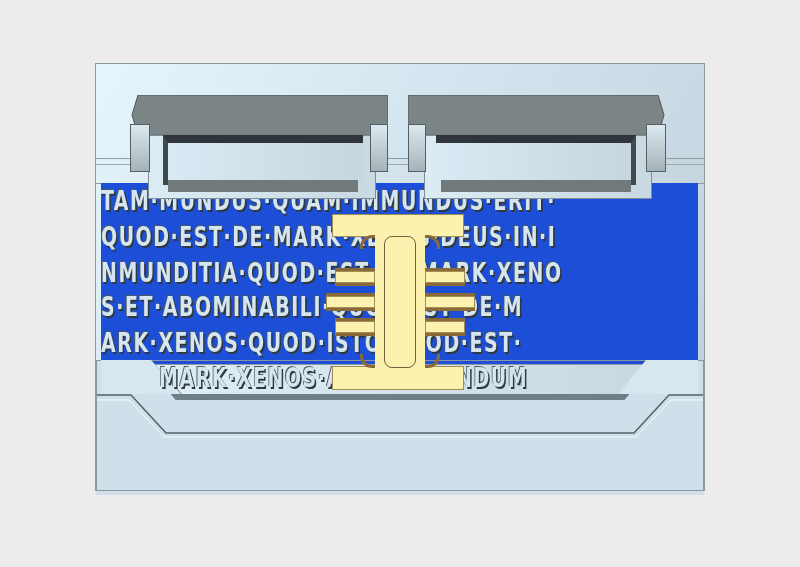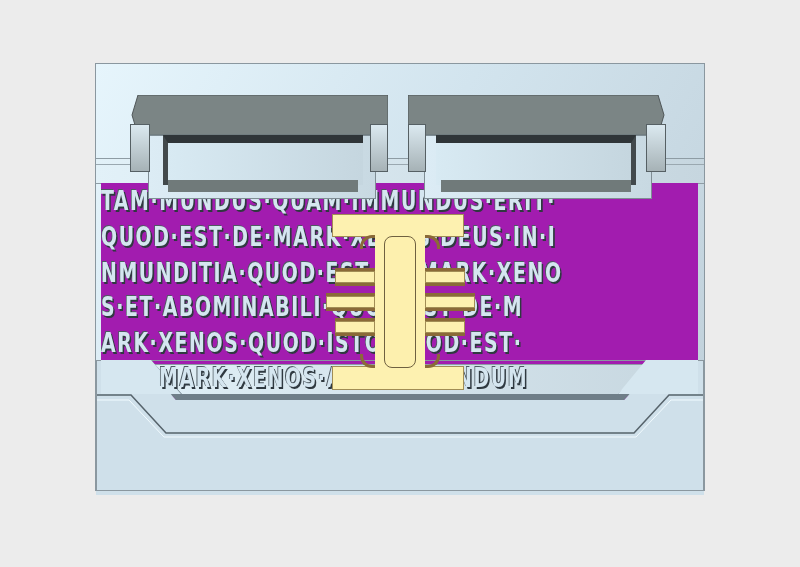--- a/index.html
+++ b/index.html
@@ -1,20 +1,20 @@
 <!DOCTYPE html>
 <html><head>
 <meta charset="utf-8">
 <style>
   html, body { margin:0; padding:0; }
   body { width:800px; height:567px; background:#ececec; position:relative; overflow:hidden; font-family:"DejaVu Sans", sans-serif; }
   .abs { position:absolute; }
   .plaque { left:95px; top:63px; width:610px; height:428px; background:linear-gradient(120deg,#e6f5fc 0%,#d2e4ee 45%,#bfcfd9 100%); border:1px solid #8a979f; box-sizing:border-box; }
   .ledge { border-top:1px solid #8e9ca4; border-bottom:1px solid #8e9ca4; background:linear-gradient(90deg,#e2f1f8,#c6d6df); }
-  .panel { left:101px; top:183px; width:597px; height:222px; background:#a21caf; overflow:hidden; }
+  .panel { left:101px; top:183px; width:597px; height:222px; background:#1d4ed8; overflow:hidden; }
   .txt-row { position:absolute; left:0; white-space:nowrap; font-family:"DejaVu Sans Condensed","DejaVu Sans", sans-serif; font-weight:bold; font-size:27px; letter-spacing:2px; color:#d5e6f0; text-shadow:2px 2px 0 #2f3940, -1px -1px 0 #4e5a62; transform:scaleX(0.78); transform-origin:left center; }
   .frame { background:linear-gradient(90deg,#dcecf5,#c8d9e2); border:1px solid #7f8d94; box-sizing:border-box; }
   .inner-window { background:linear-gradient(90deg,#d8eaf3,#c5d6df); border-top:8px solid #2f3538; border-left:5px solid #42494c; box-sizing:border-box; }
   .trough { background:#707a7a; }
   .cap { background:linear-gradient(180deg,#dbe9f0,#a6b2b6); border:1px solid #566064; box-sizing:border-box; }
   .gold { background:#fdf1b0; border:1px solid #a18d55; box-sizing:border-box; }
   .bar-shadow { background:#8a6a38; }
 </style>
 </head>
 <body>

